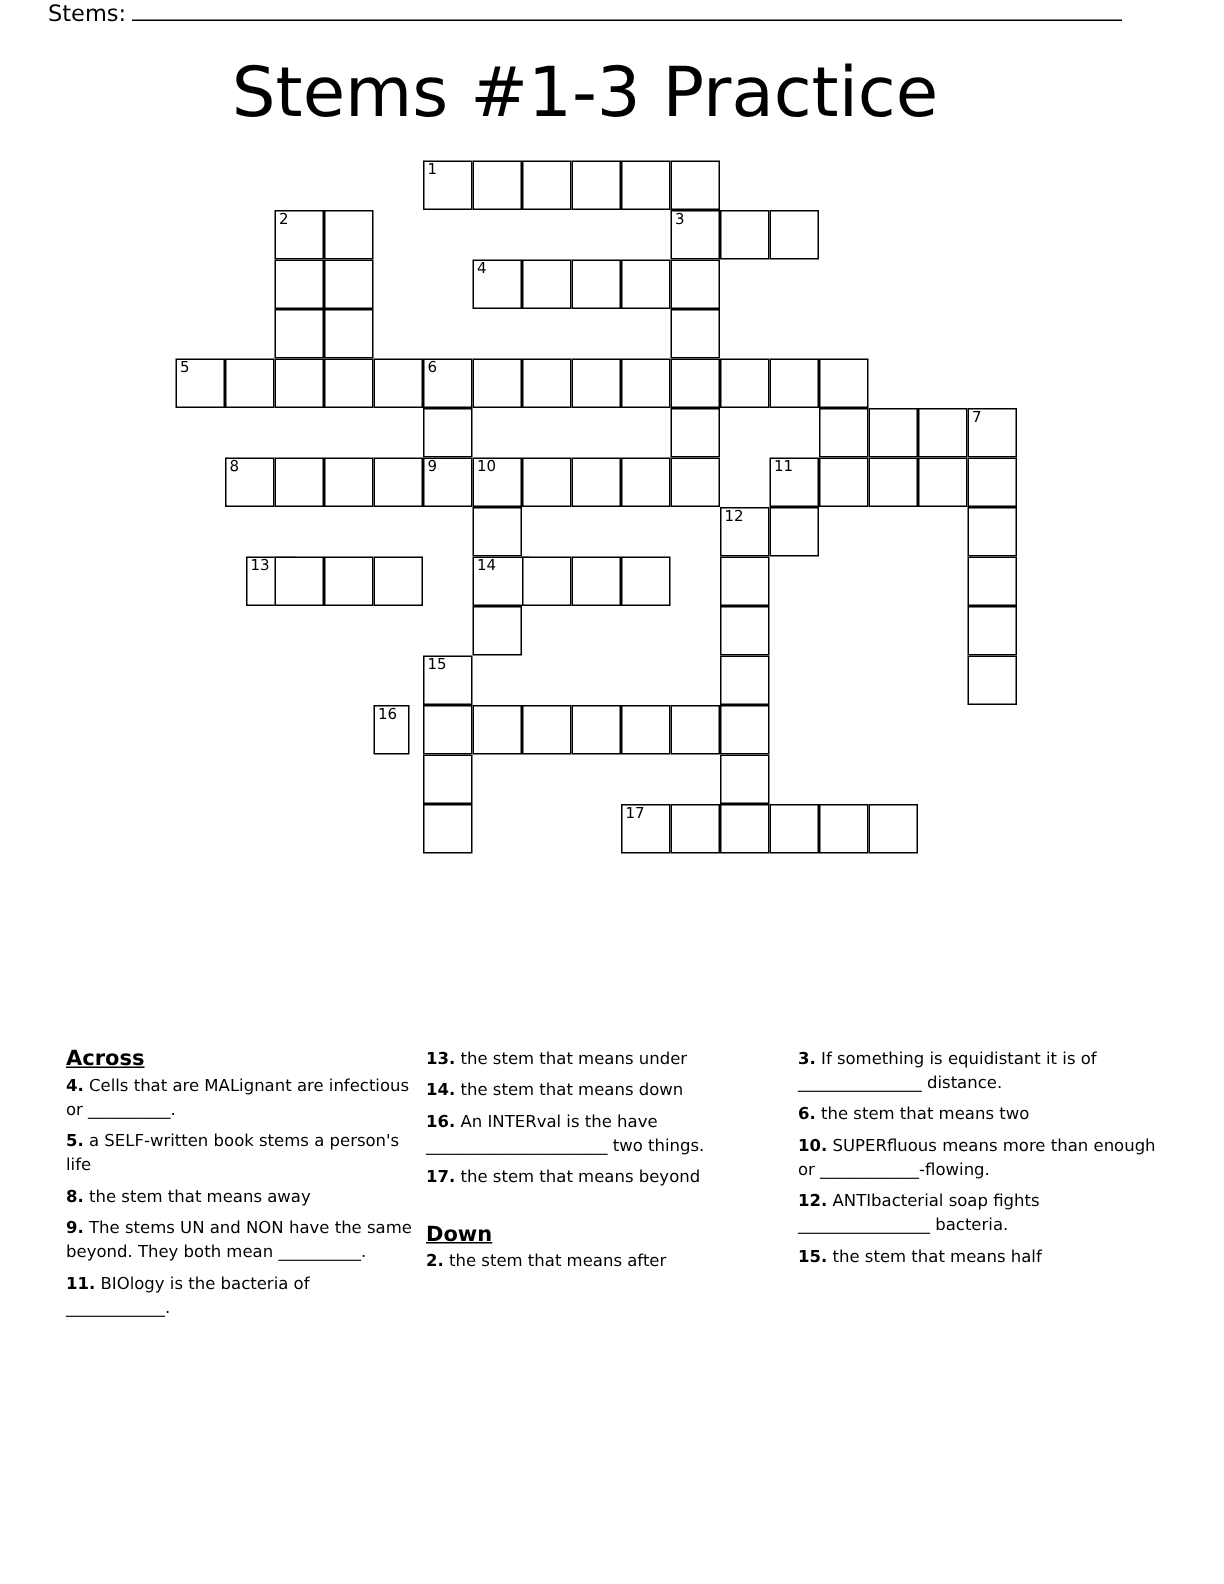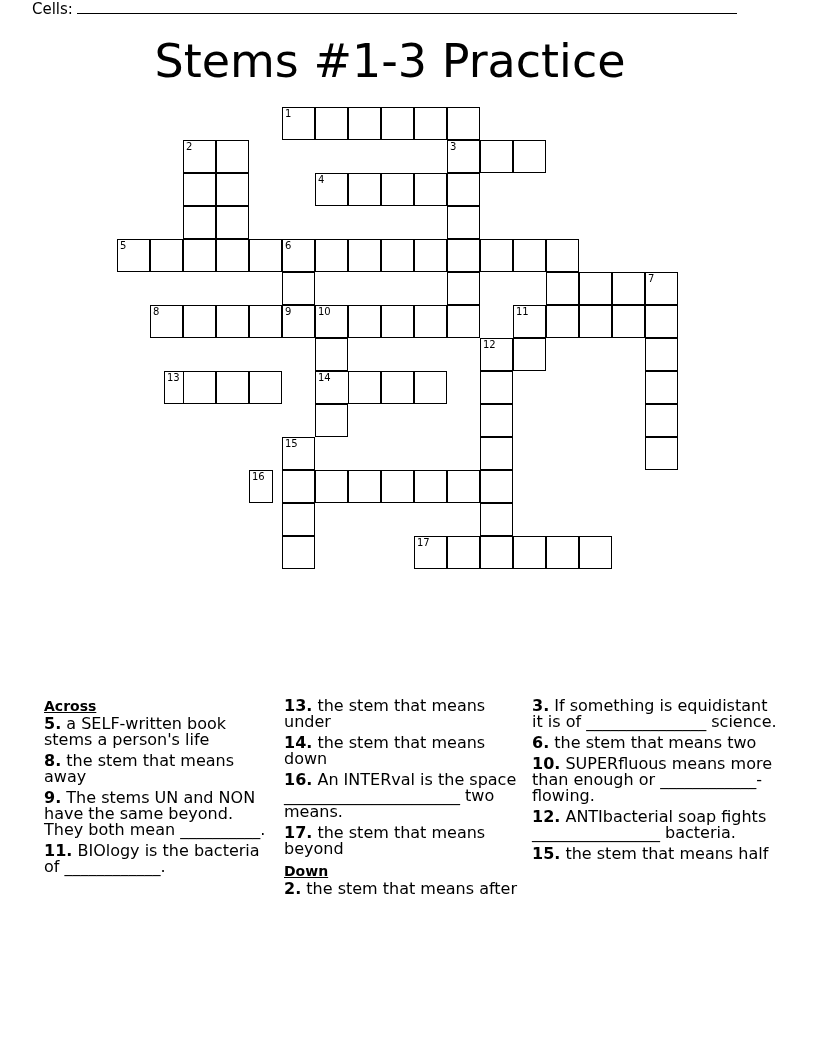--- a/index.html
+++ b/index.html
@@ -98,33 +98,33 @@
 
   .section-head {
     font-weight: bold;
     text-decoration: underline;
     font-size: 14px;
     margin-bottom: 1px;
     display: block;
   }
   .clue {
     margin: 0 0 5px 0;
-    font-size: 16px;
+    font-size: 11px;
     line-height: 16px;
   }
   .clue b { font-weight: bold; }
-  .spacer-top { margin-top: 6px; }
+  .spacer-top { margin-top: 22px; }
 </style>
 </head>
 <body>
 
 <div class="page">
 
   <div class="name-line">
-    <span class="name-label">Cells:</span><span class="name-rule"></span>
+    <span class="name-label">Stems:</span><span class="name-rule"></span>
   </div>
 
   <div class="title">Stems #1-3 Practice</div>
 
   <div id="grid-layer">
       <div class="cell" style="left: 282px; top: 107px; width: 33px; height: 33px;">
         <span class="num">1</span>
       </div>
       <div class="cell" style="left: 315px; top: 107px; width: 33px; height: 33px;"></div>
       <div class="cell" style="left: 348px; top: 107px; width: 33px; height: 33px;"></div>
@@ -250,43 +250,44 @@
       <div class="cell" style="left: 513px; top: 536px; width: 33px; height: 33px;"></div>
       <div class="cell" style="left: 546px; top: 536px; width: 33px; height: 33px;"></div>
       <div class="cell" style="left: 579px; top: 536px; width: 33px; height: 33px;"></div>
     </div>
 
   <div class="clues">
 
     <div class="col col1">
       <span class="section-head">Across</span>
       <div id="col1-list">
+          <p class="clue"><b>4.</b><span> Cells that are MALignant are infectious or __________.</span></p>
           <p class="clue"><b>5.</b><span> a SELF-written book stems a person's life</span></p>
           <p class="clue"><b>8.</b><span> the stem that means away</span></p>
           <p class="clue"><b>9.</b><span> The stems UN and NON have the same beyond. They both mean __________.</span></p>
           <p class="clue"><b>11.</b><span> BIOlogy is the bacteria of ____________.</span></p>
         </div>
     </div>
 
     <div class="col col2">
       <div id="col2-across-list">
           <p class="clue"><b>13.</b><span> the stem that means under</span></p>
           <p class="clue"><b>14.</b><span> the stem that means down</span></p>
-          <p class="clue"><b>16.</b><span> An INTERval is the space ______________________ two means.</span></p>
+          <p class="clue"><b>16.</b><span> An INTERval is the have ______________________ two things.</span></p>
           <p class="clue"><b>17.</b><span> the stem that means beyond</span></p>
         </div>
       <span class="section-head spacer-top">Down</span>
       <div id="col2-down-list">
           <p class="clue"><b>2.</b><span> the stem that means after</span></p>
         </div>
     </div>
 
     <div class="col col3">
       <div id="col3-list">
-          <p class="clue"><b>3.</b><span> If something is equidistant it is of _______________ science.</span></p>
+          <p class="clue"><b>3.</b><span> If something is equidistant it is of _______________ distance.</span></p>
           <p class="clue"><b>6.</b><span> the stem that means two</span></p>
           <p class="clue"><b>10.</b><span> SUPERfluous means more than enough or ____________-flowing.</span></p>
           <p class="clue"><b>12.</b><span> ANTIbacterial soap fights ________________ bacteria.</span></p>
           <p class="clue"><b>15.</b><span> the stem that means half</span></p>
         </div>
     </div>
 
   </div>
 </div>
 

